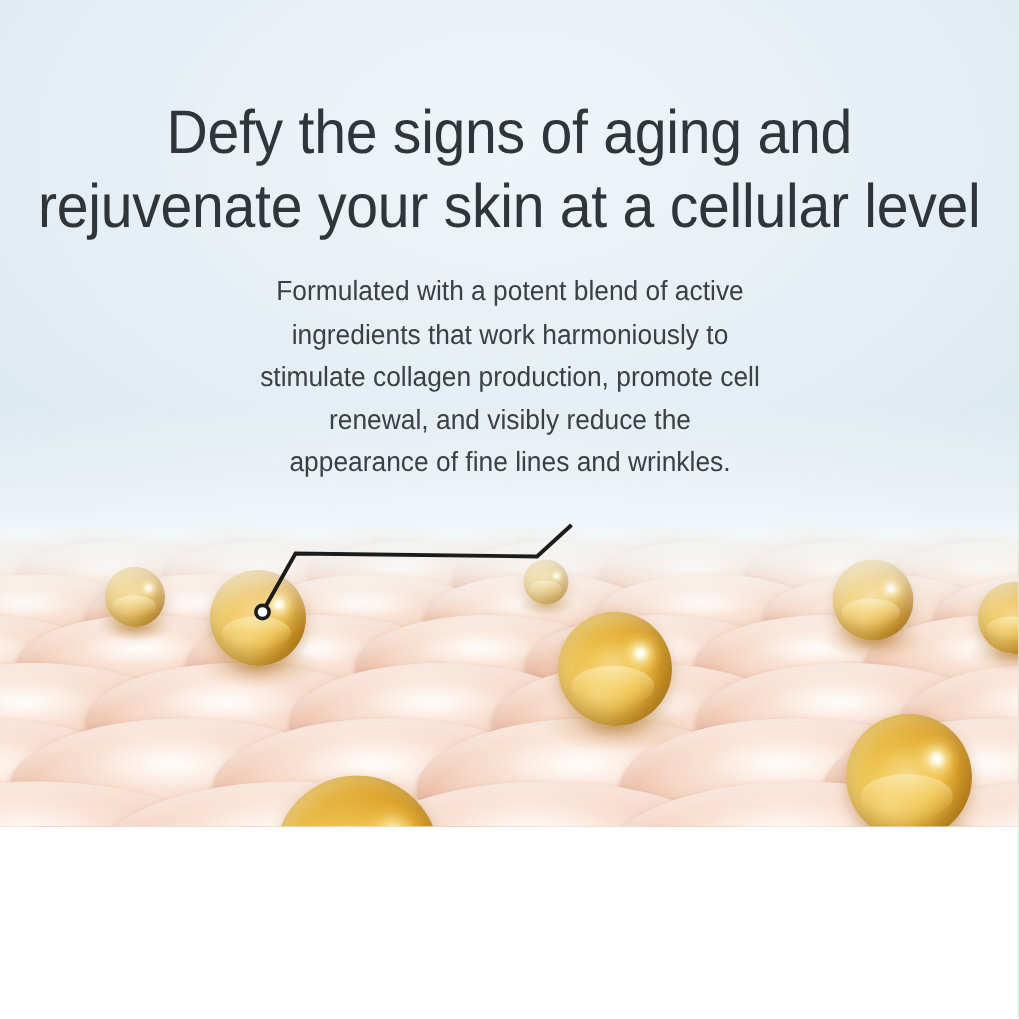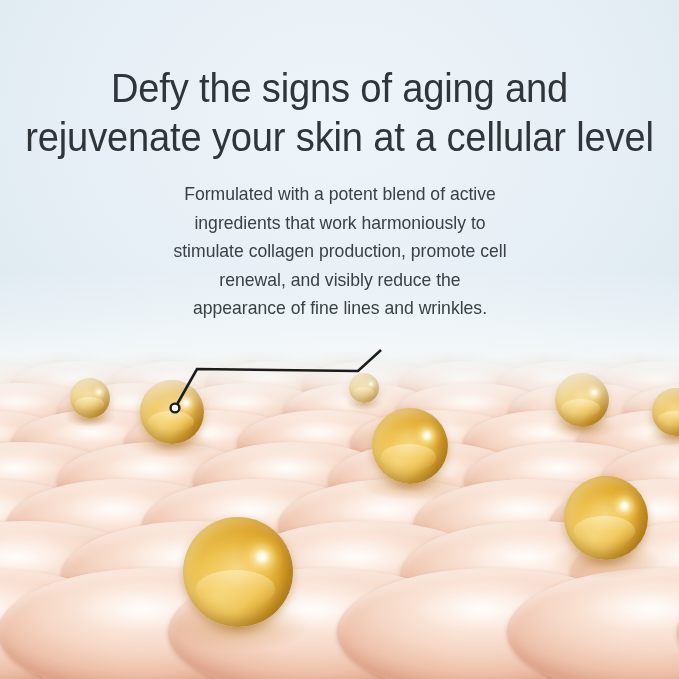--- a/index.html
+++ b/index.html
@@ -7,21 +7,21 @@
     padding: 0;
     background: #ffffff;
   }
   body {
     font-family: "Liberation Sans", sans-serif;
   }
 
   #ad-root {
     position: relative;
     width: 679px;
-    height: 679px;
+    height: 551px;
     overflow: hidden;
     background: #86efac;
   }
 
   
   .sky {
     position: absolute;
     inset: 0;
     background:
       radial-gradient(120% 95% at 50% 18%,

